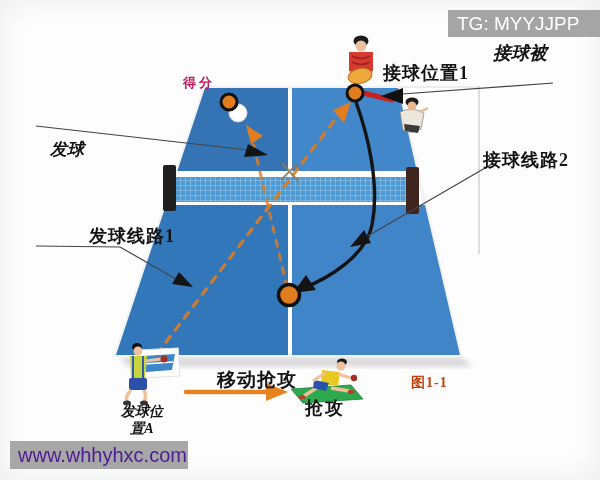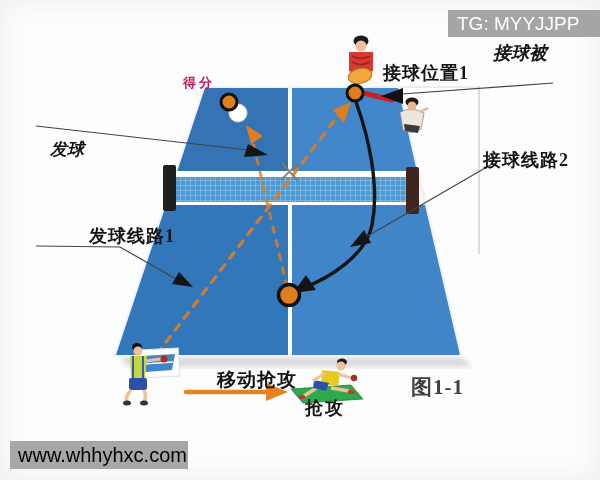--- a/index.html
+++ b/index.html
@@ -16,30 +16,30 @@
   .lbl.center{text-align:center;white-space:normal;font-style:italic;}
   .score{left:183px;top:70px;font-size:13px;color:#be185d;letter-spacing:3px;font-weight:700;margin-top:6px;}
   .recv-pos{left:383px;top:44px;font-size:18px;letter-spacing:1px;margin-top:19px;}
   .recv-block{left:476px;top:43px;width:88px;font-size:18px;line-height:20px;}
   .srv-atk{left:34px;top:103px;width:66px;font-size:17px;line-height:22px;margin-top:36px;}
   .recv-route{left:483px;top:150px;font-size:18px;letter-spacing:1px;}
   .srv-route{left:42px;top:226px;font-size:18px;letter-spacing:1px;margin-left:47px;}
   .srv-pos{left:108px;top:403px;width:68px;font-size:14px;line-height:17px;}
   .move-atk{left:217px;top:369px;font-size:19px;font-weight:700;letter-spacing:1px;}
   .atk{left:305px;top:398px;font-size:18px;letter-spacing:2px;}
-  .fig-cap{left:411px;top:375px;font-size:21px;font-weight:700;color:#404040;letter-spacing:1px;}
+  .fig-cap{left:411px;top:375px;font-size:14px;font-weight:700;color:#c2410c;letter-spacing:1px;}
   .tg-box{
     position:absolute;left:448px;top:10px;width:152px;height:27px;
     background:rgba(160,160,160,0.95);color:#fff;
     font-family:"Liberation Sans","DejaVu Sans",sans-serif;font-size:19px;
     line-height:27px;padding-left:9px;box-sizing:border-box;font-weight:400;
   }
   .wm-box{
     position:absolute;left:10px;top:441px;width:178px;height:28px;
-    background:rgba(160,160,160,0.92);color:#000000;
+    background:rgba(160,160,160,0.92);color:#4c1d95;
     font-family:"Liberation Sans","DejaVu Sans",sans-serif;font-size:20px;
     line-height:28px;padding-left:8px;box-sizing:border-box;font-weight:400;
   }
 </style>
 </head>
 <body>
 
 <div id="stage">
 
   <svg id="art" width="600" height="480" viewBox="0 0 600 480">
@@ -173,20 +173,24 @@
   </div>
 
   <div class="lbl srv-atk center">
     <div>发球</div>
   </div>
 
   <div class="lbl recv-route">接球线路2</div>
 
   <div class="lbl srv-route">发球线路1</div>
 
+  <div class="lbl srv-pos center">
+    <div>发球位</div>
+    <div>置A</div>
+  </div>
 
   <div class="lbl move-atk">移动抢攻</div>
 
   <div class="lbl atk">抢攻</div>
 
   <div class="lbl fig-cap">图1-1</div>
 
   <div class="tg-box">TG: MYYJJPP</div>
 
   <div class="wm-box">www.whhyhxc.com</div>

